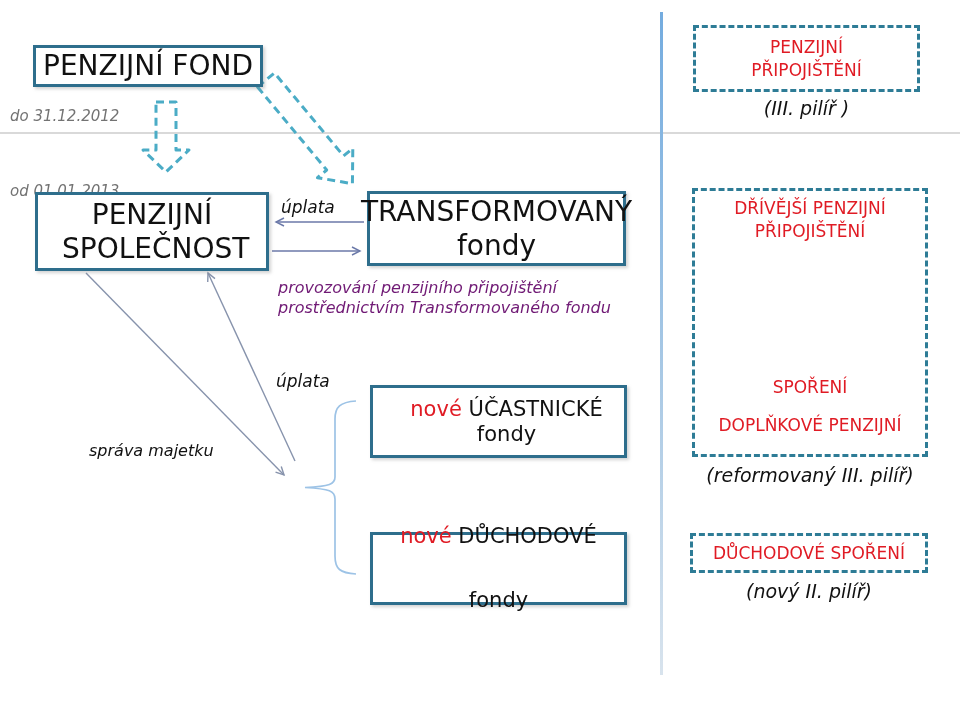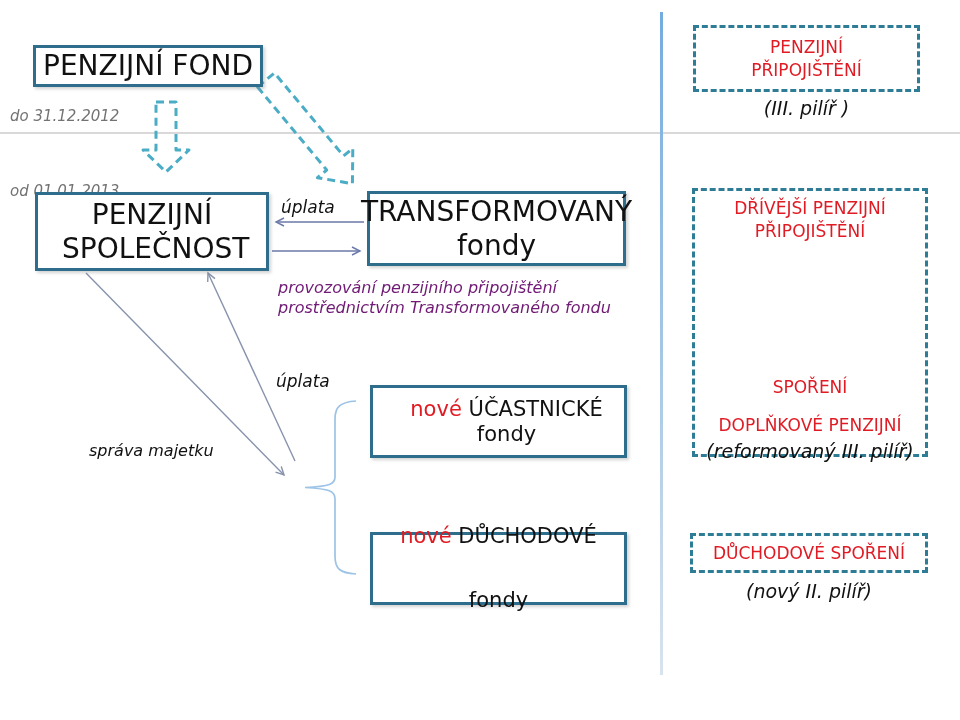--- a/index.html
+++ b/index.html
@@ -135,20 +135,20 @@
   <div class="dashedbox abs" style="left:692px;top:188px;width:236px;height:269px;">
     <div id="pillar3-reformed-top">
       <div>DŘÍVĚJŠÍ PENZIJNÍ</div>
       <div>PŘIPOJIŠTĚNÍ</div>
     </div>
     <div id="pillar3-reformed-bottom">
       <div>SPOŘENÍ</div>
       <div>DOPLŇKOVÉ PENZIJNÍ</div>
     </div>
   </div>
-  <div class="caption abs" style="left:692px;top:440px;width:236px;">(reformovaný III. pilíř)</div>
+  <div class="caption abs" style="left:692px;top:464px;width:236px;">(reformovaný III. pilíř)</div>
 
   <div class="dashedbox dcenter abs" style="left:690px;top:533px;width:238px;height:40px;">
     <div style="white-space:nowrap;">DŮCHODOVÉ SPOŘENÍ</div>
   </div>
   <div class="caption abs" style="left:690px;top:580px;width:238px;">(nový II. pilíř)</div>
 
 </div>
 
 </body></html>

